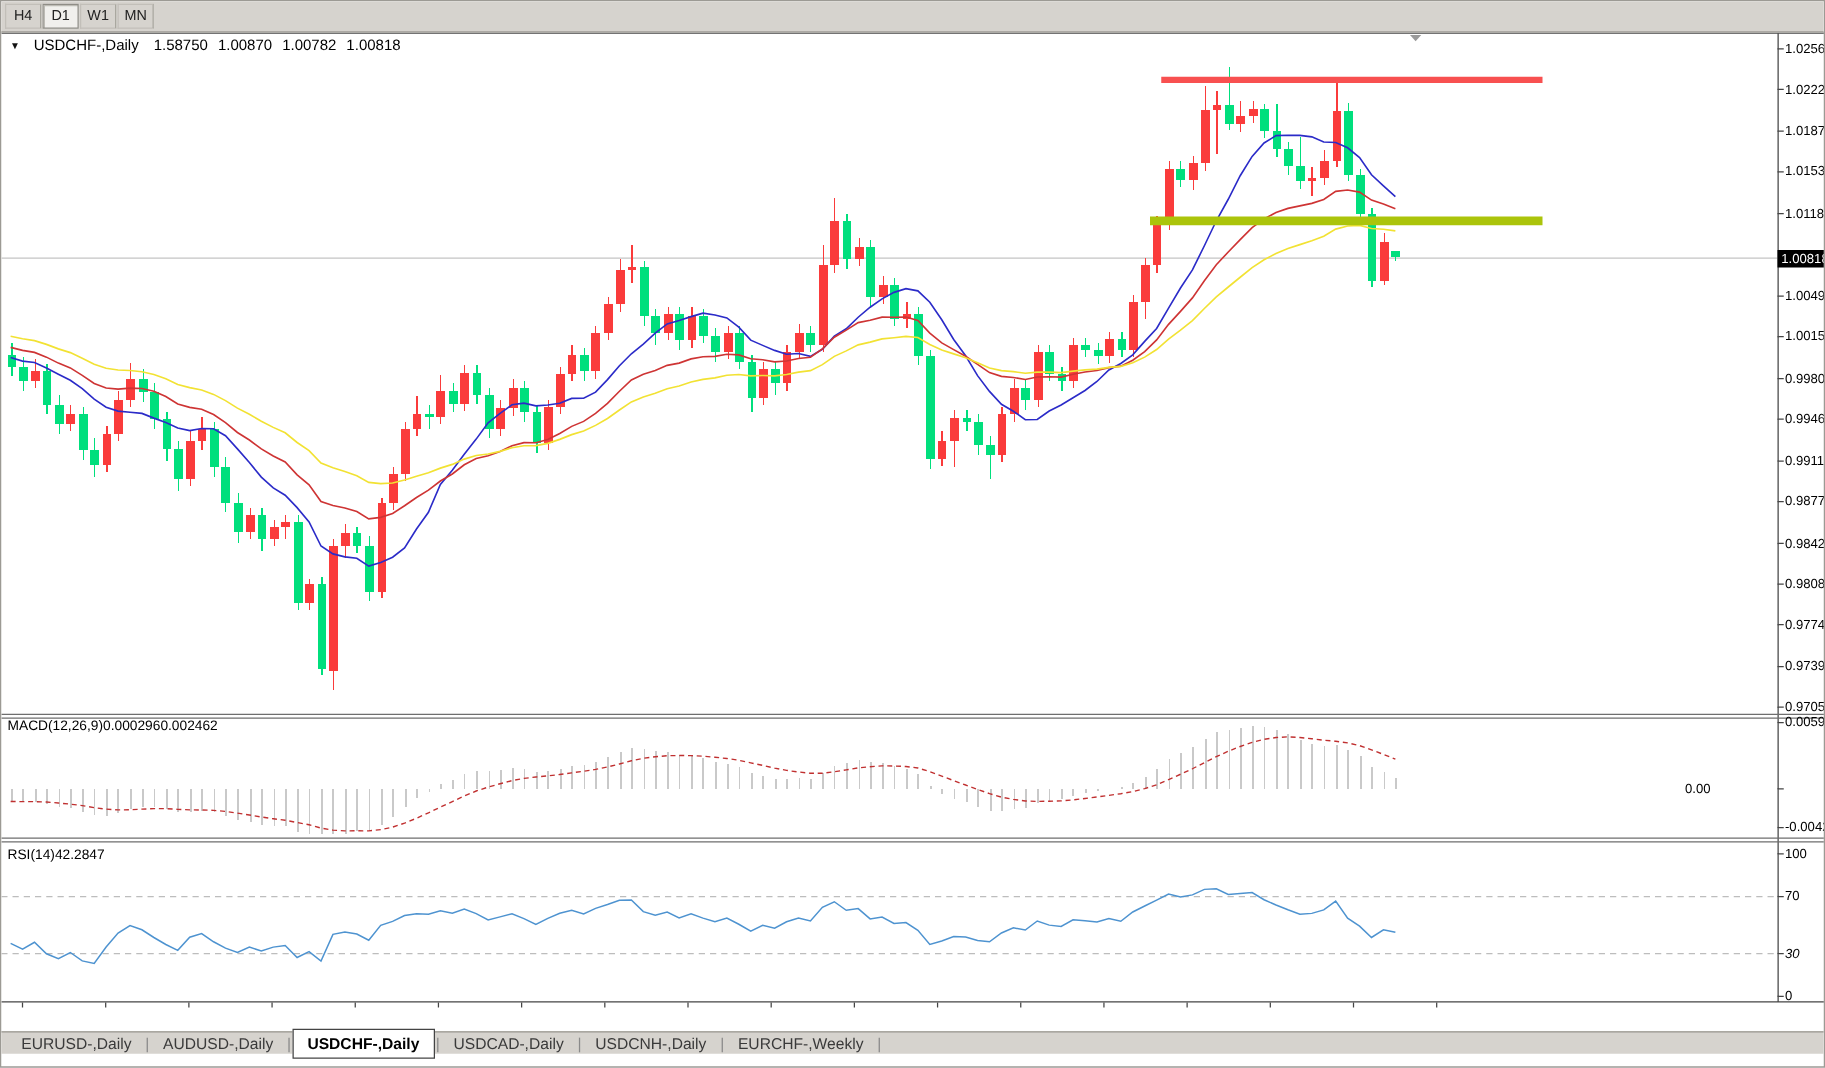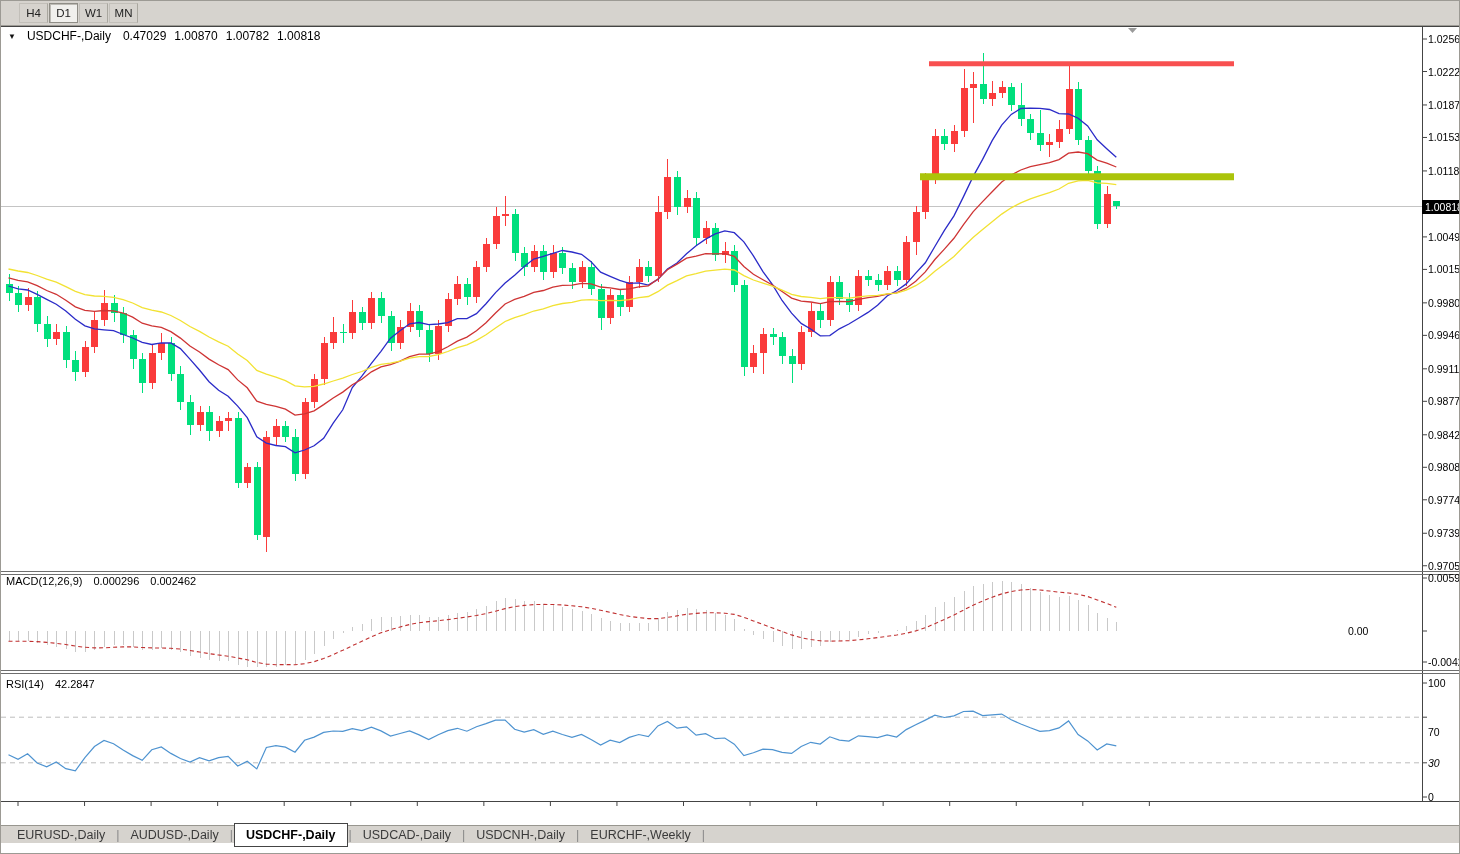--- a/index.html
+++ b/index.html
@@ -3,35 +3,35 @@
 <meta charset="utf-8">
 <style>
   html,body{margin:0;padding:0;background:#888;}
   *{box-sizing:border-box;}
   .window{
     position:relative;width:1460px;height:854px;background:#fff;overflow:hidden;
     font-family:"Liberation Sans",sans-serif;border:1px solid #9c9a94;
   }
   .toolbar{
     position:absolute;left:0;top:0;width:100%;height:25px;background:#d6d3ce;
-    border-bottom:1px solid #9e9c96;display:flex;align-items:center;padding-left:18px;z-index:30;
+    border-bottom:1px solid #9e9c96;display:flex;align-items:center;padding-left:3px;z-index:30;
   }
   .tbtn{
     min-width:29px;height:20px;display:flex;align-items:center;justify-content:center;
     font-size:11.5px;color:#222;background:#d6d3ce;border:1px solid #c2bfb9;border-right-color:#a9a79f;
     margin-right:1px;cursor:default;
   }
   .tbtn.active{background:#f1f0ed;border:1px solid #8f8d86;box-shadow:inset 1px 1px 0 #bdbbb5;}
   svg{position:absolute;left:0;top:0;z-index:1;}
   .symbol-header{
     position:absolute;left:7px;top:28px;display:flex;align-items:center;gap:8px;
     font-size:12px;color:#000;z-index:20;background:rgba(255,255,255,0.85);padding-right:6px;
   }
   .symbol-header .dd{font-size:8px;margin-right:3px;color:#111;cursor:pointer;}
-  .panel-label{position:absolute;left:5px;display:flex;gap:11px;font-size:11px;color:#000;z-index:20;}
+  .panel-label{position:absolute;left:5px;display:flex;gap:0;font-size:11px;color:#000;z-index:20;}
   .axlabel{position:absolute;font-size:10.5px;color:#000;white-space:nowrap;z-index:10;line-height:12px;}
   .pricebox{
     position:absolute;left:1421px;width:39px;height:14px;background:#000;color:#fff;
     font-size:10.5px;line-height:14px;padding-left:3px;z-index:15;
   }
   .datelabel{position:absolute;top:806px;font-size:10.5px;color:#000;white-space:nowrap;z-index:10;}
   .tabbar{
     position:absolute;left:0;top:824px;width:100%;height:18px;background:#d6d3ce;
     border-top:1px solid #98968f;display:flex;align-items:center;padding-left:6px;
     font-size:12.5px;color:#3a3a3a;z-index:30;
@@ -467,21 +467,21 @@
         <line x1="948.6999999999999" y1="801" x2="948.6999999999999" y2="805" stroke="#444" stroke-width="1"></line>
         <line x1="1015.25" y1="801" x2="1015.25" y2="805" stroke="#444" stroke-width="1"></line>
         <line x1="1081.8" y1="801" x2="1081.8" y2="805" stroke="#444" stroke-width="1"></line>
         <line x1="1148.35" y1="801" x2="1148.35" y2="805" stroke="#444" stroke-width="1"></line>
       </svg>
   </div>
 
   <div class="symbol-header">
     <span class="dd">▼</span>
     <span style="margin-right:4px;">USDCHF-,Daily</span>
-    <span>0.47029</span>
+    <span>1.58750</span>
     <span>1.00870</span>
     <span>1.00782</span>
     <span>1.00818</span>
   </div>
 
   <div class="panel-label" style="top:574px;">
     <span>MACD(12,26,9)</span>
     <span>0.000296</span>
     <span>0.002462</span>
   </div>
@@ -507,21 +507,21 @@
       <div class="axlabel" style="left: 1427px; top: 394.324px;">0.98770</div>
       <div class="axlabel" style="left: 1427px; top: 427.784px;">0.98420</div>
       <div class="axlabel" style="left: 1427px; top: 460.288px;">0.98080</div>
       <div class="axlabel" style="left: 1427px; top: 492.792px;">0.97740</div>
       <div class="axlabel" style="left: 1427px; top: 526.252px;">0.97390</div>
       <div class="axlabel" style="left: 1427px; top: 558.756px;">0.97050</div>
       <div class="axlabel" style="left: 1427px; top: 571px;">0.00597</div>
       <div class="axlabel" style="left: 1347px; top: 624px;">0.00</div>
       <div class="axlabel" style="left: 1427px; top: 655px;">-0.004243</div>
       <div class="axlabel" style="left: 1427px; top: 676px;">100</div>
-      <div class="axlabel" style="left: 1427px; top: 710.2px; margin-top: 15px;">70</div>
+      <div class="axlabel" style="left: 1427px; top: 710.2px;">70</div>
       <div class="axlabel" style="left: 1427px; top: 755.8px; font-style: italic;">30</div>
       <div class="axlabel" style="left: 1427px; top: 790px;">0</div>
       <div class="datelabel" style="left: 2px; top: 0px;">3 Dec 2018</div>
       <div class="datelabel" style="left: 83.55px; top: 0px; transform: translateX(-50%);">12 Dec 2018</div>
       <div class="datelabel" style="left: 150.1px; top: 0px; transform: translateX(-50%);">21 Dec 2018</div>
       <div class="datelabel" style="left: 216.65px; top: 0px; transform: translateX(-50%);">31 Dec 2018</div>
       <div class="datelabel" style="left: 283.2px; top: 0px; transform: translateX(-50%);">9 Jan 2019</div>
       <div class="datelabel" style="left: 349.75px; top: 0px; transform: translateX(-50%);">18 Jan 2019</div>
       <div class="datelabel" style="left: 416.3px; top: 0px; transform: translateX(-50%);">28 Jan 2019</div>
       <div class="datelabel" style="left: 482.85px; top: 0px; transform: translateX(-50%);">6 Feb 2019</div>

